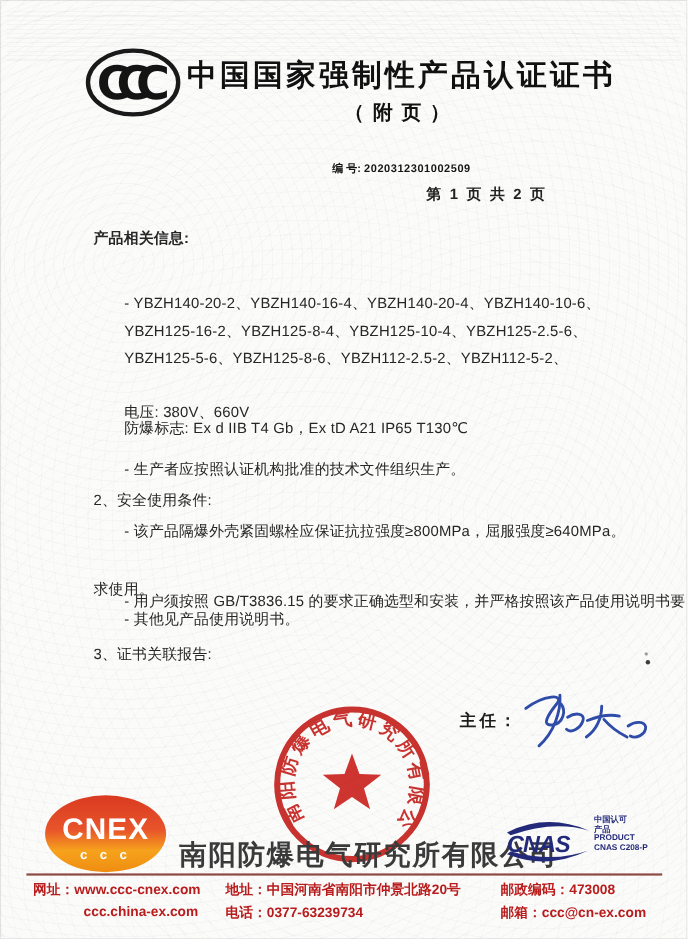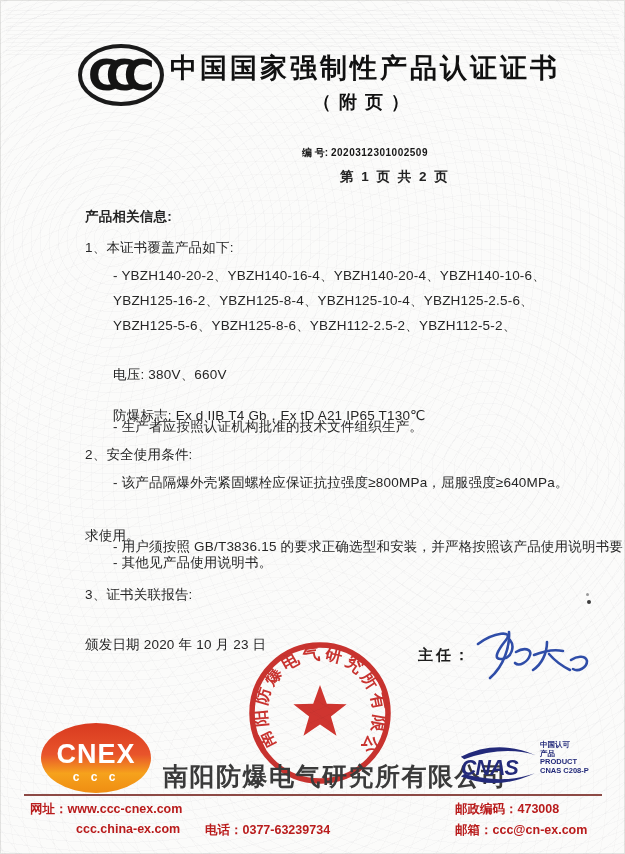--- a/index.html
+++ b/index.html
@@ -20,21 +20,21 @@
   .scanband{
     position:absolute;left:6px;right:6px;top:10px;height:46px;pointer-events:none;
     background:repeating-linear-gradient(180deg, rgba(110,110,118,0.08) 0 1px, transparent 1px 4px);
     opacity:.6;
   }
   .abs{position:absolute;}
   .title{font-size:27px;font-weight:bold;letter-spacing:3px;color:#111;text-align:center;}
   .subtitle{font-size:18px;font-weight:bold;letter-spacing:8px;color:#111;text-align:center;}
   .certno{font-size:10px;font-weight:bold;color:#161616;text-align:center;}
   .certno .num{font-weight:bold;letter-spacing:.5px;}
-  .pageinfo{font-size:13.5px;font-weight:bold;color:#222;letter-spacing:2px;text-align:left;}
+  .pageinfo{font-size:13.5px;font-weight:bold;color:#222;letter-spacing:2px;text-align:center;}
   .bodyline{font-size:13.5px;color:#262626;letter-spacing:.2px;white-space:nowrap;}
   .bold{font-weight:bold;}
   .director{font-size:15px;font-weight:bold;letter-spacing:3px;color:#1c1c1c;}
   .companyname{font-size:25px;font-weight:bold;color:#3a3a3a;letter-spacing:1.5px;white-space:nowrap;}
   .divider{position:absolute;left:24px;top:794px;width:578px;height:2px;background:#8d4a45;}
   .footrow{font-size:12.5px;font-weight:bold;color:#b91c1c;white-space:nowrap;}
   .cnas-side{font-size:7.5px;line-height:8.5px;font-weight:bold;color:#232a7a;}
   .speck1{position:absolute;left:586px;top:593px;width:3px;height:3px;background:#9a9a9a;border-radius:50%;}
   .speck2{position:absolute;left:587px;top:600px;width:4px;height:4px;background:#3c3c3c;border-radius:50%;}
   .seal-wrap{mix-blend-mode:multiply;opacity:.92;}
@@ -55,38 +55,36 @@
   <div class="abs subtitle" style="left:170px;top:90px;width:390px;">（附页）</div>
 
   <div class="abs certno" style="left:170px;top:146px;width:390px;">
     <span>编  号:</span>
     <span class="num">2020312301002509</span>
   </div>
 
   <div class="abs pageinfo" style="left:340px;top:168px;width:205px;">第 1 页 共 2 页</div>
 
   <div class="abs bodyline bold" style="left:85px;top:208px;">产品相关信息:</div>
-  <div class="abs bodyline" style="left:85px;top:239px;">1、本证书覆盖产品如下:</div>
 
   <div class="abs bodyline" style="left:113px;top:267px;">- YBZH140-20-2、YBZH140-16-4、YBZH140-20-4、YBZH140-10-6、</div>
   <div class="abs bodyline" style="left:113px;top:292px;">YBZH125-16-2、YBZH125-8-4、YBZH125-10-4、YBZH125-2.5-6、</div>
   <div class="abs bodyline" style="left:113px;top:317px;text-align:center;">YBZH125-5-6、YBZH125-8-6、YBZH112-2.5-2、YBZH112-5-2、</div>
 
   <div class="abs bodyline" style="left:113px;top:366px;">电压: 380V、660V</div>
-  <div class="abs bodyline" style="left:113px;top:407px;">防爆标志: Ex d IIB T4 Gb，Ex tD A21 IP65 T130℃</div>
+  <div class="abs bodyline" style="left:113px;top:381px;">防爆标志: Ex d IIB T4 Gb，Ex tD A21 IP65 T130℃</div>
   <div class="abs bodyline" style="left:113px;top:418px;">- 生产者应按照认证机构批准的技术文件组织生产。</div>
 
   <div class="abs bodyline" style="left:85px;top:446px;">2、安全使用条件:</div>
   <div class="abs bodyline" style="left:113px;top:474px;">- 该产品隔爆外壳紧固螺栓应保证抗拉强度≥800MPa，屈服强度≥640MPa。</div>
   <div class="abs bodyline" style="left:113px;top:501px;margin-top:37px;">- 用户须按照 GB/T3836.15 的要求正确选型和安装，并严格按照该产品使用说明书要</div>
   <div class="abs bodyline" style="left:85px;top:527px;">求使用。</div>
   <div class="abs bodyline" style="left:113px;top:554px;">- 其他见产品使用说明书。</div>
 
   <div class="abs bodyline" style="left:85px;top:586px;">3、证书关联报告:</div>
-  <div class="abs bodyline" style="left:85px;top:636px;">颁发日期 2020 年 10 月 23 日</div>
 
   <div class="abs director" style="left:418px;top:646px;">主任：</div>
   <svg class="abs" style="left:470px;top:622px;" width="125" height="68" viewBox="0 0 125 68">
     <g fill="none" stroke="#2f4da8" stroke-width="2.6" stroke-linecap="round" stroke-linejoin="round">
       <path d="M8,22 C24,10 44,8 36,18 C28,28 22,38 32,37 C42,36 45,24 40,18"></path>
       <path d="M39,10 C40,24 34,44 20,56"></path>
       <path d="M46,30 C54,25 62,27 60,33 C58,40 49,45 45,41"></path>
       <path d="M64,33 C74,29 84,27 93,29"></path>
       <path d="M77,20 C77,31 72,42 63,48"></path>
       <path d="M79,32 C85,39 92,44 100,48"></path>
@@ -135,20 +133,23 @@
 
   <div class="divider"></div>
 
   <div class="abs footrow" style="left:30px;top:801px;">
     <span>网址：</span><span>www.ccc-cnex.com</span>
   </div>
   <div class="abs footrow" style="left:76px;top:822px;">
     <span>ccc.china-ex.com</span>
   </div>
 
+  <div class="abs footrow" style="left:205px;top:801px;">
+    <span>地址：</span><span>中国河南省南阳市仲景北路20号</span>
+  </div>
   <div class="abs footrow" style="left:205px;top:822px;">
     <span>电话：</span><span>0377-63239734</span>
   </div>
 
   <div class="abs footrow" style="left:455px;top:801px;">
     <span>邮政编码：</span><span>473008</span>
   </div>
   <div class="abs footrow" style="left:455px;top:822px;">
     <span>邮箱：</span><span>ccc@cn-ex.com</span>
   </div>

